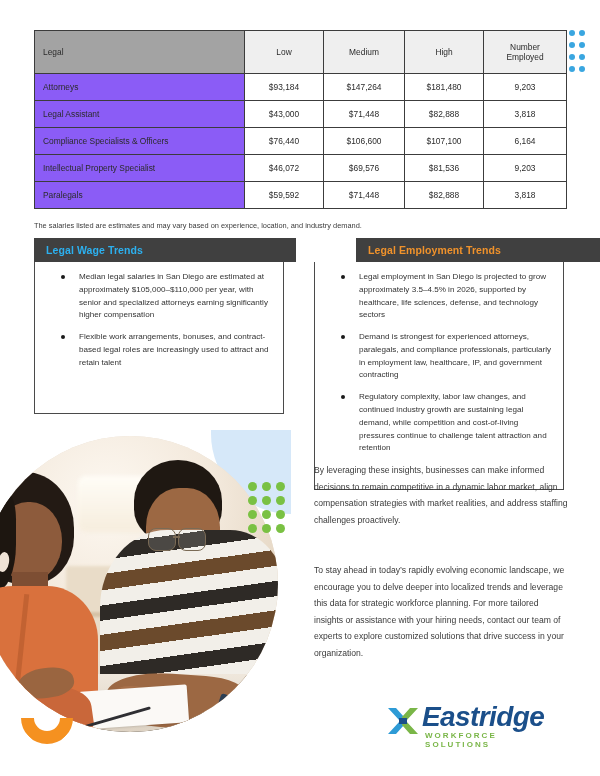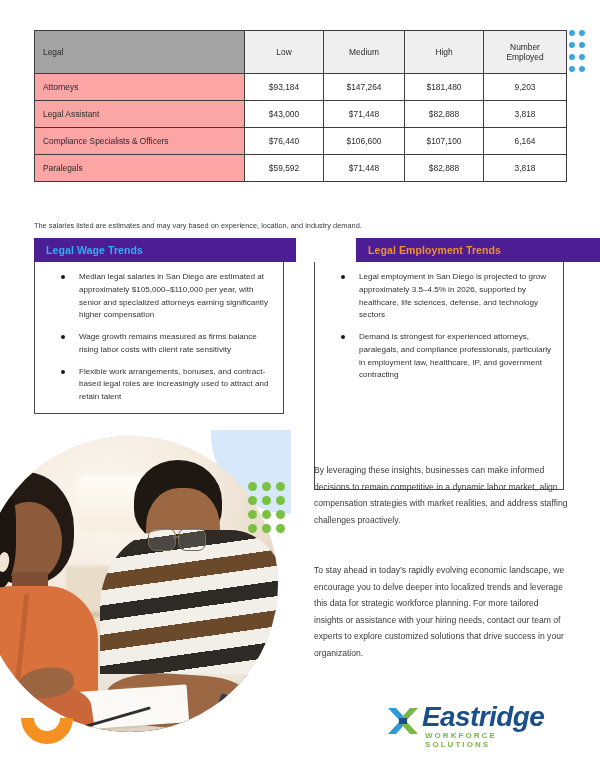--- a/index.html
+++ b/index.html
@@ -61,21 +61,21 @@
     text-align: center;
     line-height: 1.25;
     color: #2b2b2b;
   }
   table.salary thead th.rolehead {
     text-align: left;
     padding-left: 8px;
     background: #a3a3a3;
   }
   table.salary tbody td.role {
-    background: #fca5a5;
+    background: #8b5cf6;
     text-align: left;
     padding-left: 8px;
   }
   table.salary tbody td.num {
     text-align: center;
     background: #ffffff;
   }
   .col-role  { width: 210px; }
   .col-low   { width: 79px; }
   .col-med   { width: 81px; }
@@ -94,21 +94,21 @@
   
   .callout {
     position: absolute;
     width: 250px;
     box-sizing: border-box;
   }
   .callout.left  { top: 238px; left: 34px; }
   .callout.right { top: 238px; left: 314px; }
 
   .callout-head {
-    background: #4c1d95;
+    background: #404040;
     height: 24px;
     display: flex;
     align-items: center;
     padding-left: 12px;
     font-size: 10.5px;
     font-weight: bold;
     letter-spacing: 0.1px;
   }
   .callout.left .callout-head  { color: #2cb0ef; width: 100%; }
   .callout.right .callout-head { color: #f0922b; width: 100%; margin-left: 42px; }
@@ -492,49 +492,56 @@
         <td class="num">3,818</td>
       </tr>
       <tr>
         <td class="role">Compliance Specialists &amp; Officers</td>
         <td class="num">$76,440</td>
         <td class="num">$106,600</td>
         <td class="num">$107,100</td>
         <td class="num">6,164</td>
       </tr>
       <tr>
+        <td class="role">Intellectual Property Specialist</td>
+        <td class="num">$46,072</td>
+        <td class="num">$69,576</td>
+        <td class="num">$81,536</td>
+        <td class="num">9,203</td>
+      </tr>
+      <tr>
         <td class="role">Paralegals</td>
         <td class="num">$59,592</td>
         <td class="num">$71,448</td>
         <td class="num">$82,888</td>
         <td class="num">3,818</td>
       </tr>
     </tbody>
   </table>
 </div>
 
 <div class="footnote">The salaries listed are estimates and may vary based on experience, location, and industry demand.</div>
 
 <div class="callout left">
   <div class="callout-head">Legal Wage Trends</div>
   <div class="callout-body">
     <ul>
       <li>Median legal salaries in San Diego are estimated at approximately $105,000–$110,000 per year, with senior and specialized attorneys earning significantly higher compensation</li>
-      <li>Wage growth remains measured as firms balance rising labor costs with client rate sensitivity</li>
       <li>Flexible work arrangements, bonuses, and contract-based legal roles are increasingly used to attract and retain talent</li>
     </ul>
   </div>
 </div>
 
 <div class="callout right">
   <div class="callout-head">Legal Employment Trends</div>
   <div class="callout-body">
     <ul>
       <li>Legal employment in San Diego is projected to grow approximately 3.5–4.5% in 2026, supported by healthcare, life sciences, defense, and technology sectors</li>
       <li>Demand is strongest for experienced attorneys, paralegals, and compliance professionals, particularly in employment law, healthcare, IP, and government contracting</li>
+      <li>Regulatory complexity, labor law changes, and continued industry growth are sustaining legal demand, while competition and cost-of-living pressures continue to challenge talent attraction and retention</li>
     </ul>
   </div>
 </div>
 
 <div class="body-copy p1">By leveraging these insights, businesses can make informed decisions to remain competitive in a dynamic labor market, align compensation strategies with market realities, and address staffing challenges proactively.</div>
 <div class="body-copy p2">To stay ahead in today’s rapidly evolving economic landscape, we encourage you to delve deeper into localized trends and leverage this data for strategic workforce planning. For more tailored insights or assistance with your hiring needs, contact our team of experts to explore customized solutions that drive success in your organization.</div>
 
 <div class="photo-zone">
   <div class="blue-pie"></div>
 

